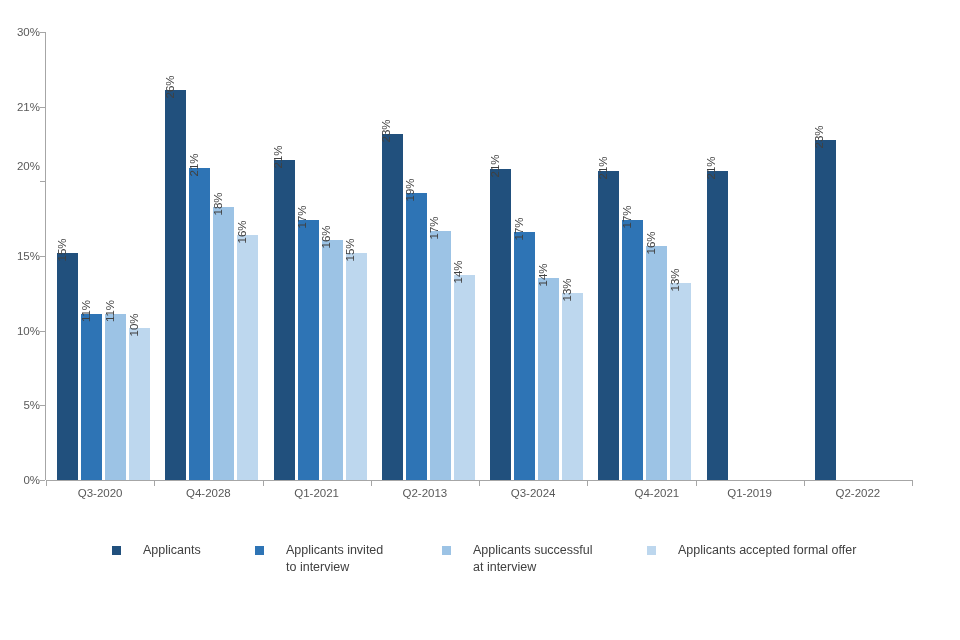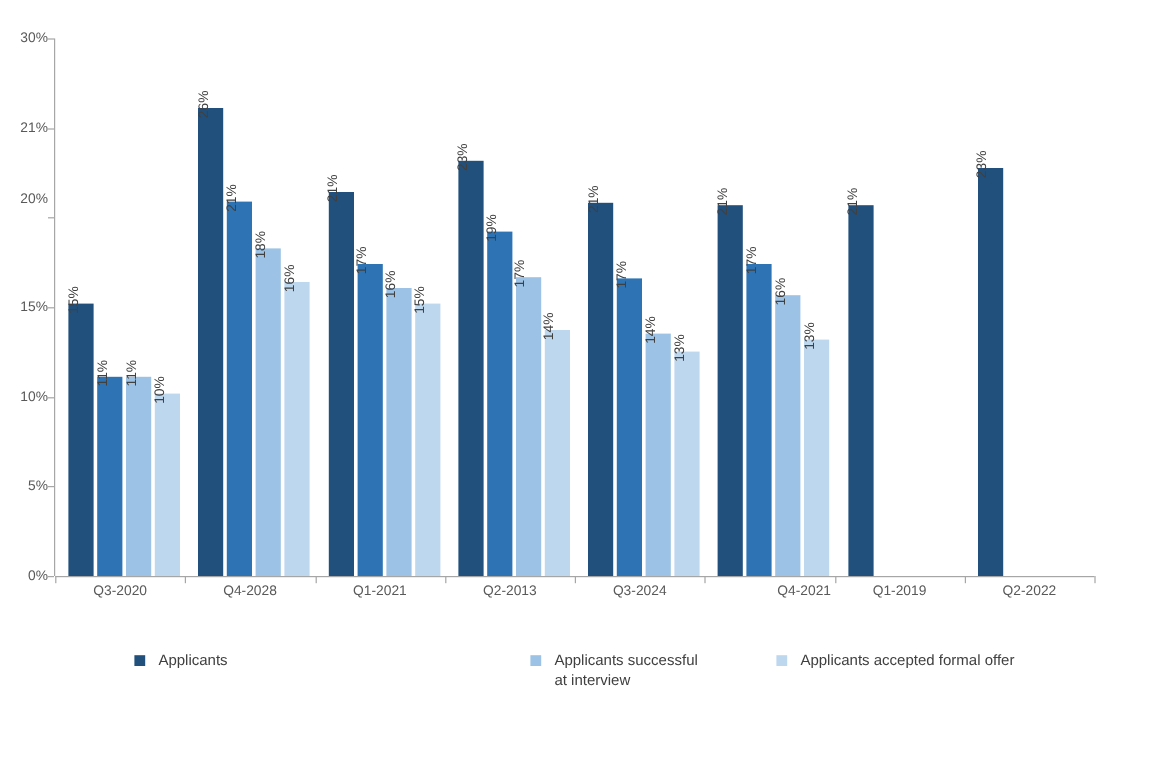--- a/index.html
+++ b/index.html
@@ -129,21 +129,21 @@
     left: 112px;
     top: 542px;
     width: 800px;
     height: 50px;
   }
   .legend-item {
     position: absolute;
     top: 0;
     display: flex;
     align-items: flex-start;
-    gap: 11px;
+    gap: 22px;
   }
   .legend-swatch {
     width: 9px;
     height: 9px;
     margin-top: 4px;
     flex: 0 0 auto;
   }
   .legend-text {
     font-size: 12.5px;
     color: #404040;
@@ -386,34 +386,39 @@
       <div class="x-label" style="left: 46px; width: 108.25px;">Q3-2020</div>
       <div class="x-sep" style="left: 46px;"></div>
       <div class="x-label" style="left: 154.25px; width: 108.25px;">Q4-2028</div>
       <div class="x-sep" style="left: 154.25px;"></div>
       <div class="x-label" style="left: 262.5px; width: 108.25px;">Q1-2021</div>
       <div class="x-sep" style="left: 262.5px;"></div>
       <div class="x-label" style="left: 370.75px; width: 108.25px;">Q2-2013</div>
       <div class="x-sep" style="left: 370.75px;"></div>
       <div class="x-label" style="left: 479px; width: 108.25px;">Q3-2024</div>
       <div class="x-sep" style="left: 479px;"></div>
-      <div class="x-label" style="left: 616px; width: 108.25px;">Q4-2021</div>
+      <div class="x-label" style="left: 571px; width: 108.25px; text-align: right;">Q4-2021</div>
       <div class="x-sep" style="left: 587.25px;"></div>
       <div class="x-label" style="left: 695.5px; width: 108.25px;">Q1-2019</div>
       <div class="x-sep" style="left: 695.5px;"></div>
       <div class="x-label" style="left: 803.75px; width: 108.25px;">Q2-2022</div>
       <div class="x-sep" style="left: 803.75px;"></div>
       <div class="x-sep" style="left: 912px;"></div>
     </div>
 
   <div class="legend" id="legend">
       <div class="legend-item" style="left: 0px;">
         <span class="legend-swatch" style="background: rgb(33, 80, 125);"></span>
         <span class="legend-text">Applicants</span>
       </div>
+      <div class="legend-item" style="left: 143px;">
+        <span class="legend-swatch" style="background: rgb(46, 116, 181);"></span>
+        <span class="legend-text">Applicants invited
+to interview</span>
+      </div>
       <div class="legend-item" style="left: 535px;">
         <span class="legend-swatch" style="background: rgb(189, 215, 238);"></span>
         <span class="legend-text">Applicants accepted formal offer</span>
       </div>
       <div class="legend-item" style="left: 330px;">
         <span class="legend-swatch" style="background: rgb(156, 195, 229);"></span>
         <span class="legend-text">Applicants successful
 at interview</span>
       </div>
     </div>

